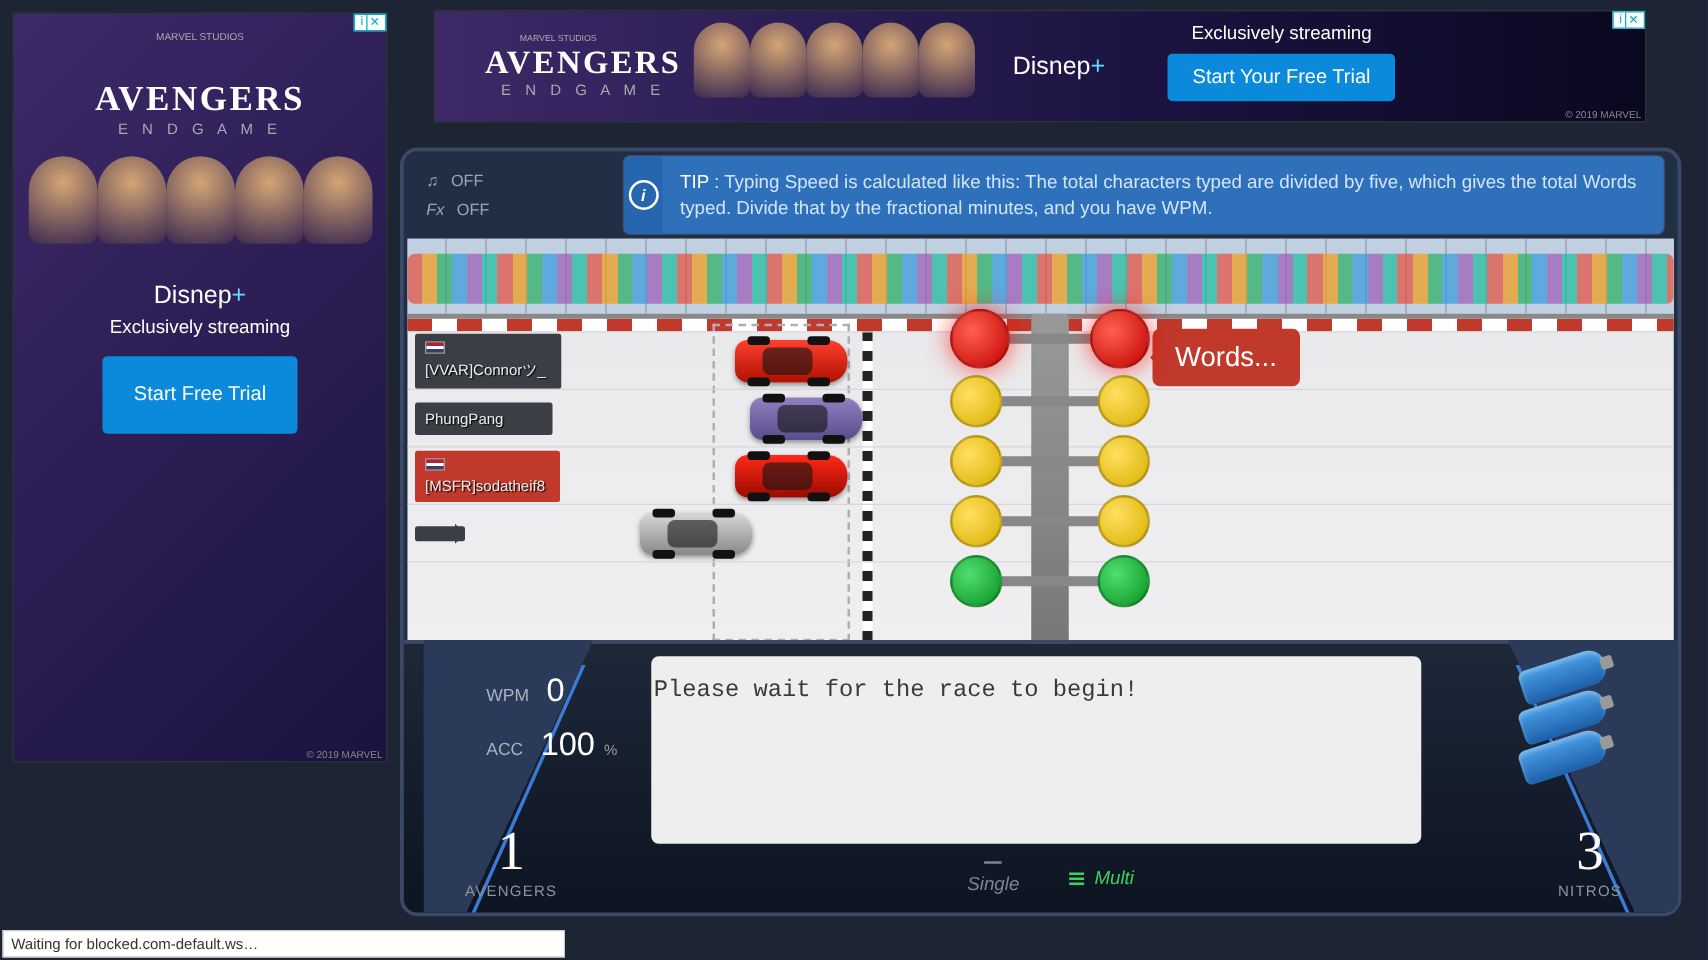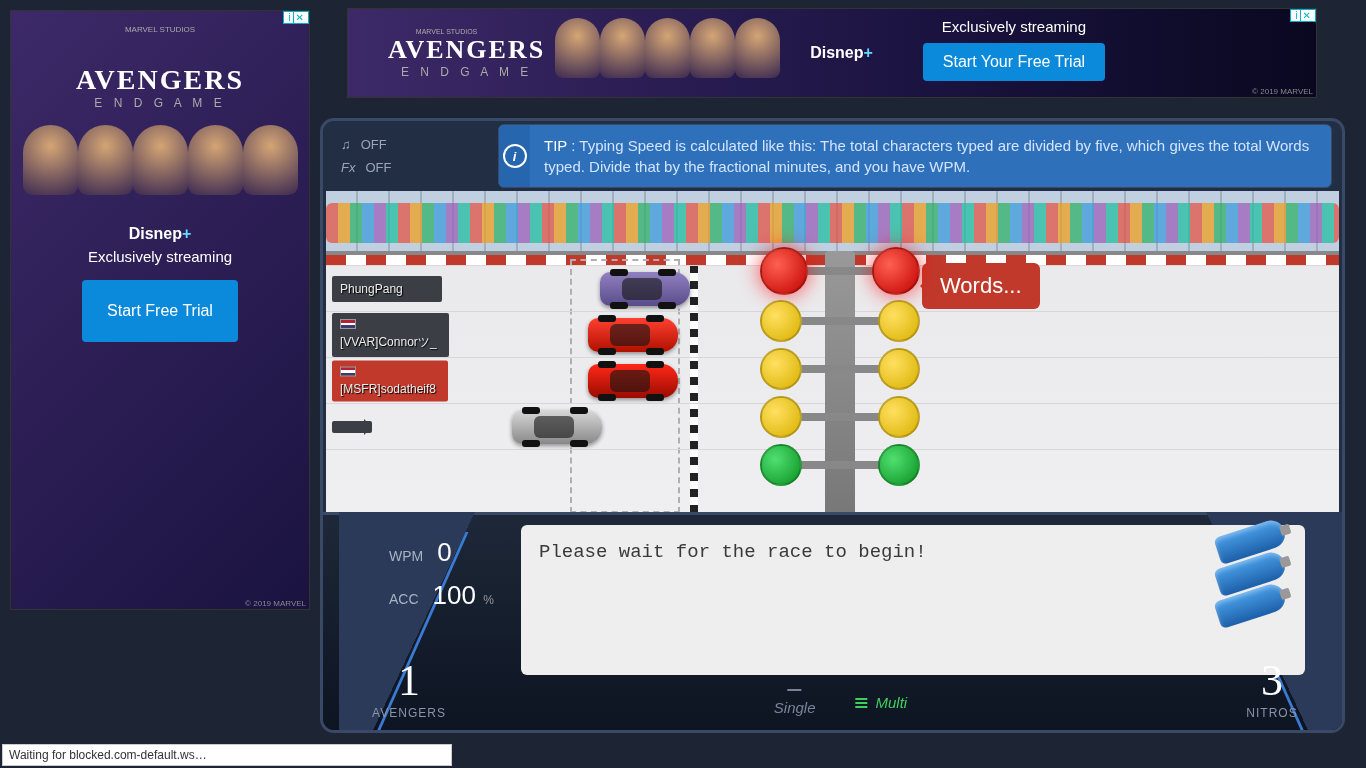--- a/index.html
+++ b/index.html
@@ -7,21 +7,21 @@
 
 
 .ad-side{position:absolute;left:10px;top:10px;width:300px;height:600px;background:linear-gradient(135deg,#3d2968 0%,#1a1340 100%);border:1px solid #333;}
 .ad-side .adc{position:absolute;top:0;right:0;background:#fff;color:#00aecd;font-size:10px;padding:0 2px;display:flex;border:1px solid #00aecd;}
 .ad-side .adc span{border-right:1px solid #00aecd;padding:0 2px;}
 .ad-side .adc span:last-child{border:none;}
 .ad-title{color:#fff;font-size:28px;font-weight:bold;text-align:center;margin-top:30px;letter-spacing:2px;font-family:serif;}
 .ad-sub{color:#aaa;font-size:12px;text-align:center;letter-spacing:4px;}
 .ad-faces{height:90px;display:flex;justify-content:center;gap:-10px;margin-top:15px;}
 .ad-faces .face{width:55px;height:70px;background:radial-gradient(circle at 50% 30%,#d4a574,#3a2850);border-radius:30px 30px 10px 10px;}
-.disney-logo{text-align:center;margin-top:10px;color:#fff;font-size:16px;font-weight:bold;}
+.disney-logo{text-align:center;margin-top:10px;color:#fff;font-size:20px;font-weight:normal;}
 .disney-logo .plus{color:#67d8ff;}
 .ad-tag{text-align:center;color:#fff;font-size:15px;margin-top:5px;}
 .ad-cta{display:block;margin:15px auto;background:#0b8adb;color:#fff;border:none;padding:22px 25px;font-size:16px;border-radius:4px;}
 .ad-copy{position:absolute;bottom:1px;right:3px;color:#888;font-size:8px;}
 
 
 .ad-top{position:absolute;left:347px;top:8px;width:970px;height:90px;background:linear-gradient(90deg,#3d2968 0%,#1a1340 60%,#0a0820 100%);border:1px solid #333;display:flex;align-items:center;}
 .ad-top .adc{position:absolute;top:0;right:0;background:#fff;color:#00aecd;font-size:10px;padding:0 2px;display:flex;border:1px solid #00aecd;}
 .ad-top .adc span{border-right:1px solid #00aecd;padding:0 2px;}
 .ad-top .adc span:last-child{border:none;}
@@ -114,21 +114,21 @@
 .pos .lbl{font-size:12px;color:#8a94a8;letter-spacing:1px;}
 
 .nitros-disp{position:absolute;right:20px;bottom:10px;text-align:center;color:#fff;width:100px;}
 .nitros-disp .num{font-size:44px;font-family:serif;}
 .nitros-disp .lbl{font-size:12px;color:#8a94a8;letter-spacing:1px;}
 
 .nitro-bottles{position:absolute;right:56px;top:12px;display:flex;flex-direction:column;gap:-2px;}
 .bottle{width:70px;height:28px;background:linear-gradient(#4a9fe8,#1c5fa8);border-radius:6px 14px 14px 6px;margin-bottom:4px;transform:rotate(-18deg);position:relative;box-shadow:inset 0 3px 4px rgba(255,255,255,.3);}
 .bottle::after{content:'';position:absolute;right:-6px;top:9px;width:10px;height:10px;background:#999;border-radius:2px;}
 
-.typing-box{position:absolute;left:182px;top:10px;width:784px;height:150px;background:#eeeeee;border-radius:6px;padding:16px 18px;font-family:'Courier New',monospace;font-size:19px;color:#3a3a3a;}
+.typing-box{position:absolute;left:182px;top:10px;width:616px;height:150px;background:#eeeeee;border-radius:6px;padding:16px 2px;font-family:'Courier New',monospace;font-size:19px;color:#3a3a3a;}
 
 .modes{position:absolute;left:50%;transform:translateX(-50%);bottom:14px;display:flex;gap:40px;font-size:15px;font-style:italic;}
 .modes .mode{display:flex;align-items:center;gap:8px;cursor:pointer;}
 .modes .single{color:#7a8498;flex-direction:column;}
 .modes .multi{color:#3fcf5f;}
 .modes .bars{display:inline-flex;flex-direction:column;gap:2px;}
 .modes .bars i{width:12px;height:2px;background:currentColor;}
 .modes .dash-i{width:14px;height:2px;background:currentColor;}
 
 
@@ -208,32 +208,32 @@
 
   <div class="track">
     <div class="crowd"></div>
     <div class="curb"></div>
     <div class="lanes">
       <div class="start-box"></div>
       <div class="startline"></div>
 
       <div class="lane">
         <div class="player-tag">
-          <span>PhungPang</span>
-        </div>
-        <div class="car purple" style="left:274px;">
+          <span class="flag"></span><br>
+          <span>[VVAR]Connorツ_</span>
+        </div>
+        <div class="car red" style="left:262px;">
             <div class="roof"></div>
           </div>
       </div>
       <div class="lane">
         <div class="player-tag">
-          <span class="flag"></span><br>
-          <span>[VVAR]Connorツ_</span>
-        </div>
-        <div class="car red" style="left:262px;">
+          <span>PhungPang</span>
+        </div>
+        <div class="car purple" style="left:274px;">
             <div class="roof"></div>
           </div>
       </div>
       <div class="lane">
         <div class="player-tag me">
           <span class="flag"></span><br>
           <span>[MSFR]sodatheif8</span>
         </div>
         <div class="car red2" style="left:262px;">
             <div class="roof"></div>

